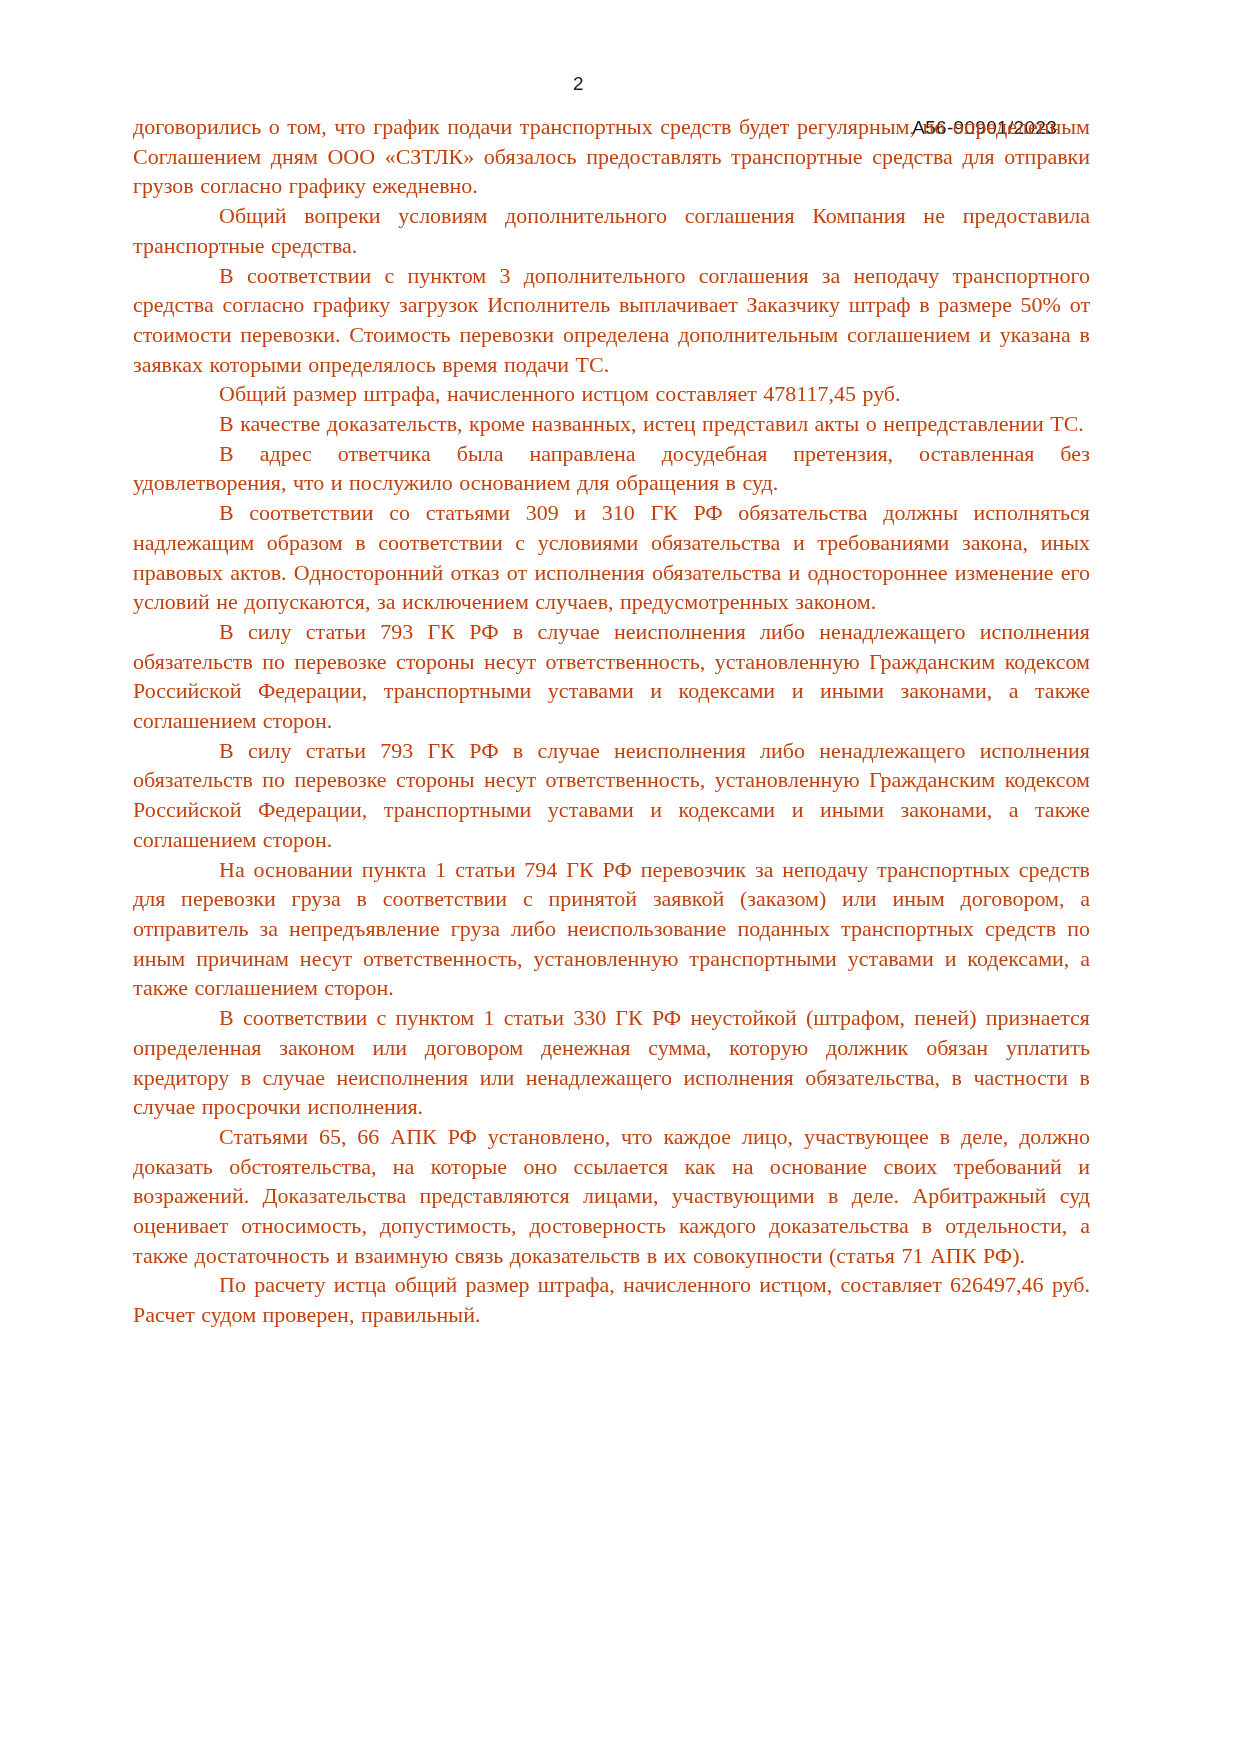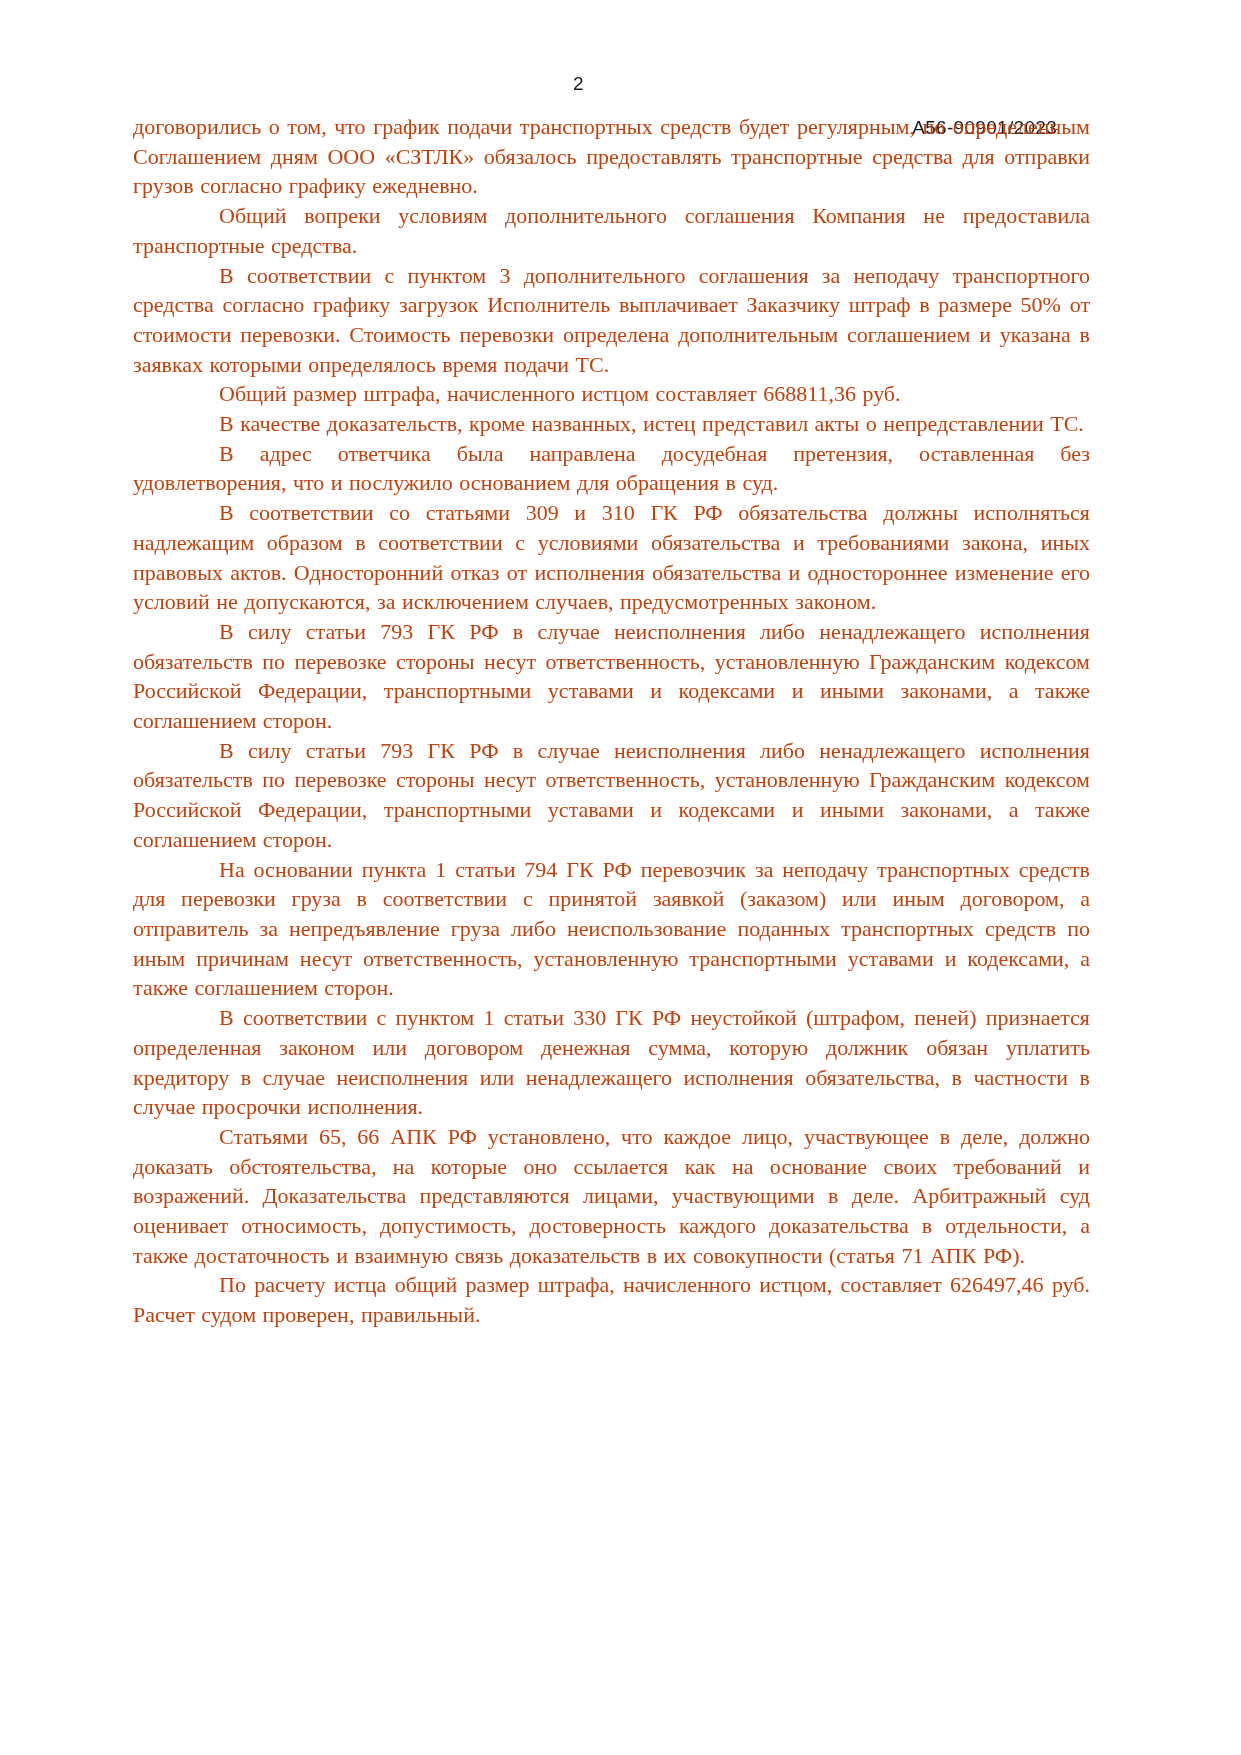--- a/index.html
+++ b/index.html
@@ -68,21 +68,21 @@
 
   <div class="page-header">
     <span class="page-number">2</span>
     <span class="case-number">А56-90901/2023</span>
   </div>
 
   <div class="doc-body">
     <p class="continuation">договорились о том, что график подачи транспортных средств будет регулярным, по определенным Соглашением дням ООО «СЗТЛК» обязалось предоставлять транспортные средства для отправки грузов согласно графику ежедневно.</p>
     <p>Общий вопреки условиям дополнительного соглашения Компания не предоставила транспортные средства.</p>
     <p>В соответствии с пунктом 3 дополнительного соглашения за неподачу транспортного средства согласно графику загрузок Исполнитель выплачивает Заказчику штраф в размере 50% от стоимости перевозки. Стоимость перевозки определена дополнительным соглашением и указана в заявках которыми определялось время подачи ТС.</p>
-    <p>Общий размер штрафа, начисленного истцом составляет 668811,36 руб.</p>
+    <p>Общий размер штрафа, начисленного истцом составляет 478117,45 руб.</p>
     <p>В качестве доказательств, кроме названных, истец представил акты о непредставлении ТС.</p>
     <p>В адрес ответчика была направлена досудебная претензия, оставленная без удовлетворения, что и послужило основанием для обращения в суд.</p>
     <p>В соответствии со статьями 309 и 310 ГК РФ обязательства должны исполняться надлежащим образом в соответствии с условиями обязательства и требованиями закона, иных правовых актов. Односторонний отказ от исполнения обязательства и одностороннее изменение его условий не допускаются, за исключением случаев, предусмотренных законом.</p>
     <p>В силу статьи 793 ГК РФ в случае неисполнения либо ненадлежащего исполнения обязательств по перевозке стороны несут ответственность, установленную Гражданским кодексом Российской Федерации, транспортными уставами и кодексами и иными законами, а также соглашением сторон.</p>
     <p>В силу статьи 793 ГК РФ в случае неисполнения либо ненадлежащего исполнения обязательств по перевозке стороны несут ответственность, установленную Гражданским кодексом Российской Федерации, транспортными уставами и кодексами и иными законами, а также соглашением сторон.</p>
     <p>На основании пункта 1 статьи 794 ГК РФ перевозчик за неподачу транспортных средств для перевозки груза в соответствии с принятой заявкой (заказом) или иным договором, а отправитель за непредъявление груза либо неиспользование поданных транспортных средств по иным причинам несут ответственность, установленную транспортными уставами и кодексами, а также соглашением сторон.</p>
     <p>В соответствии с пунктом 1 статьи 330 ГК РФ неустойкой (штрафом, пеней) признается определенная законом или договором денежная сумма, которую должник обязан уплатить кредитору в случае неисполнения или ненадлежащего исполнения обязательства, в частности в случае просрочки исполнения.</p>
     <p>Статьями 65, 66 АПК РФ установлено, что каждое лицо, участвующее в деле, должно доказать обстоятельства, на которые оно ссылается как на основание своих требований и возражений. Доказательства представляются лицами, участвующими в деле.  Арбитражный суд оценивает относимость, допустимость, достоверность каждого доказательства в отдельности, а также достаточность и взаимную связь доказательств в их совокупности (статья 71 АПК РФ).</p>
     <p>По расчету истца общий  размер штрафа, начисленного истцом, составляет 626497,46 руб. Расчет судом проверен, правильный.</p>
   </div>

